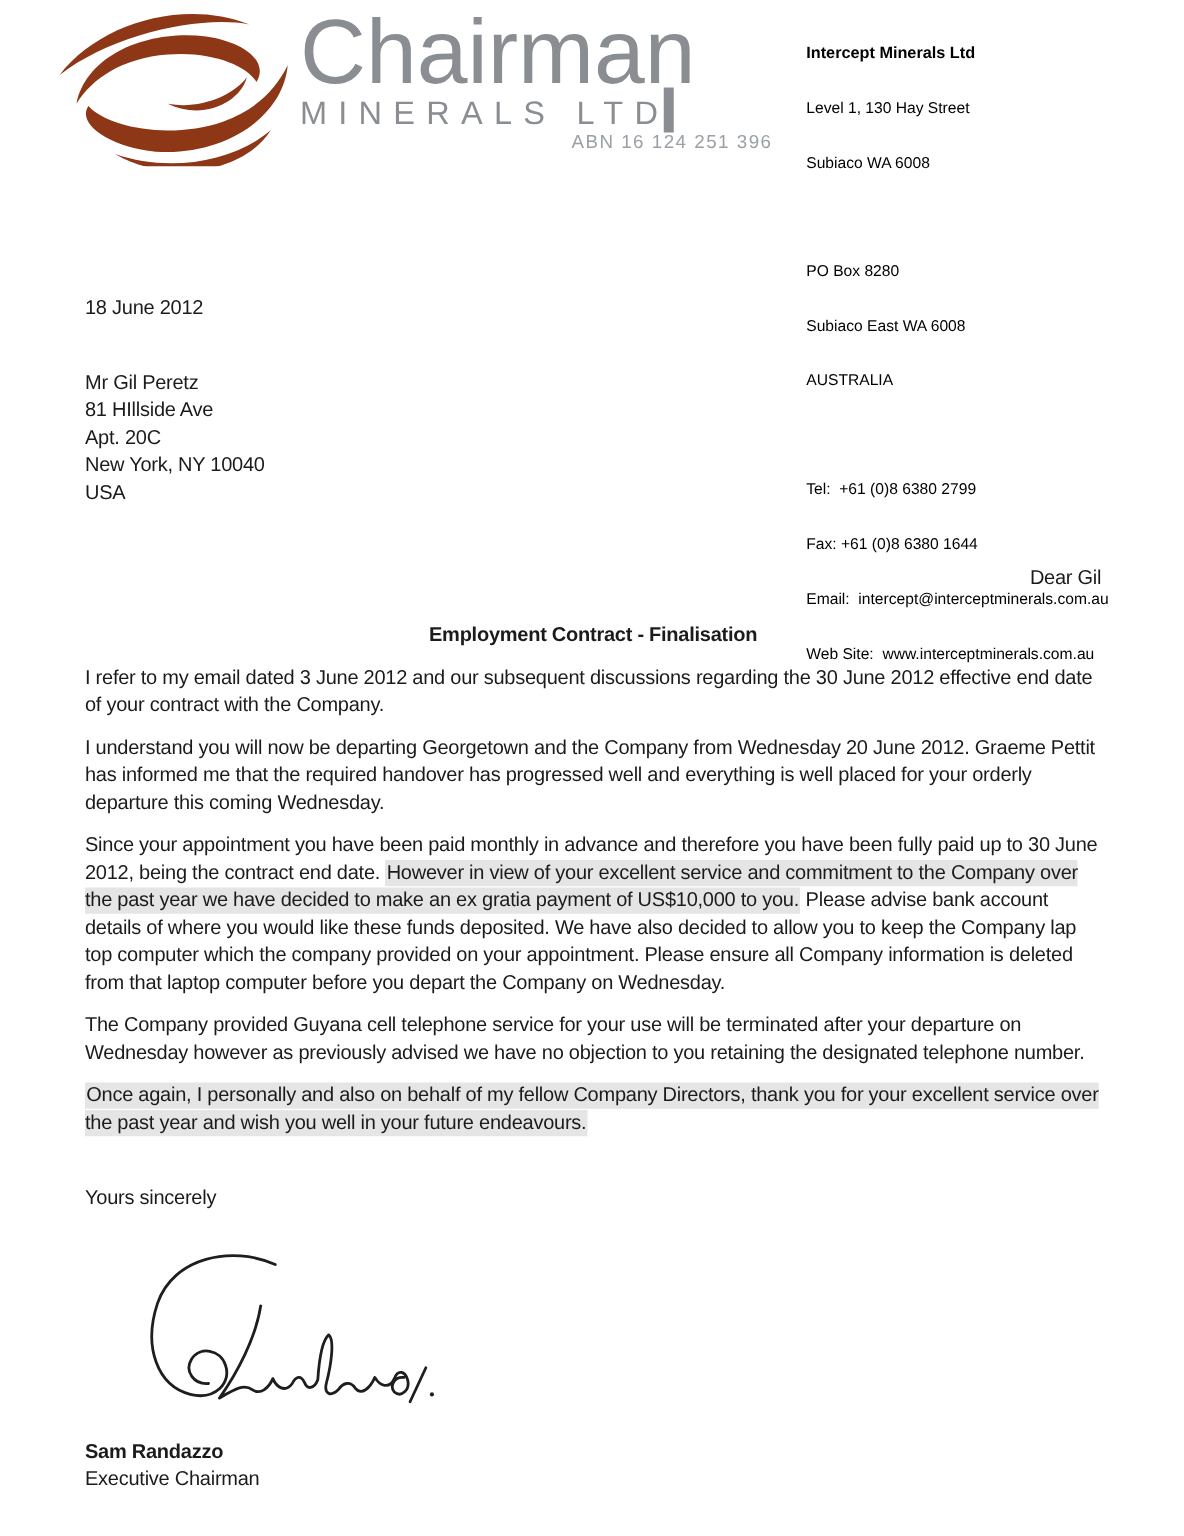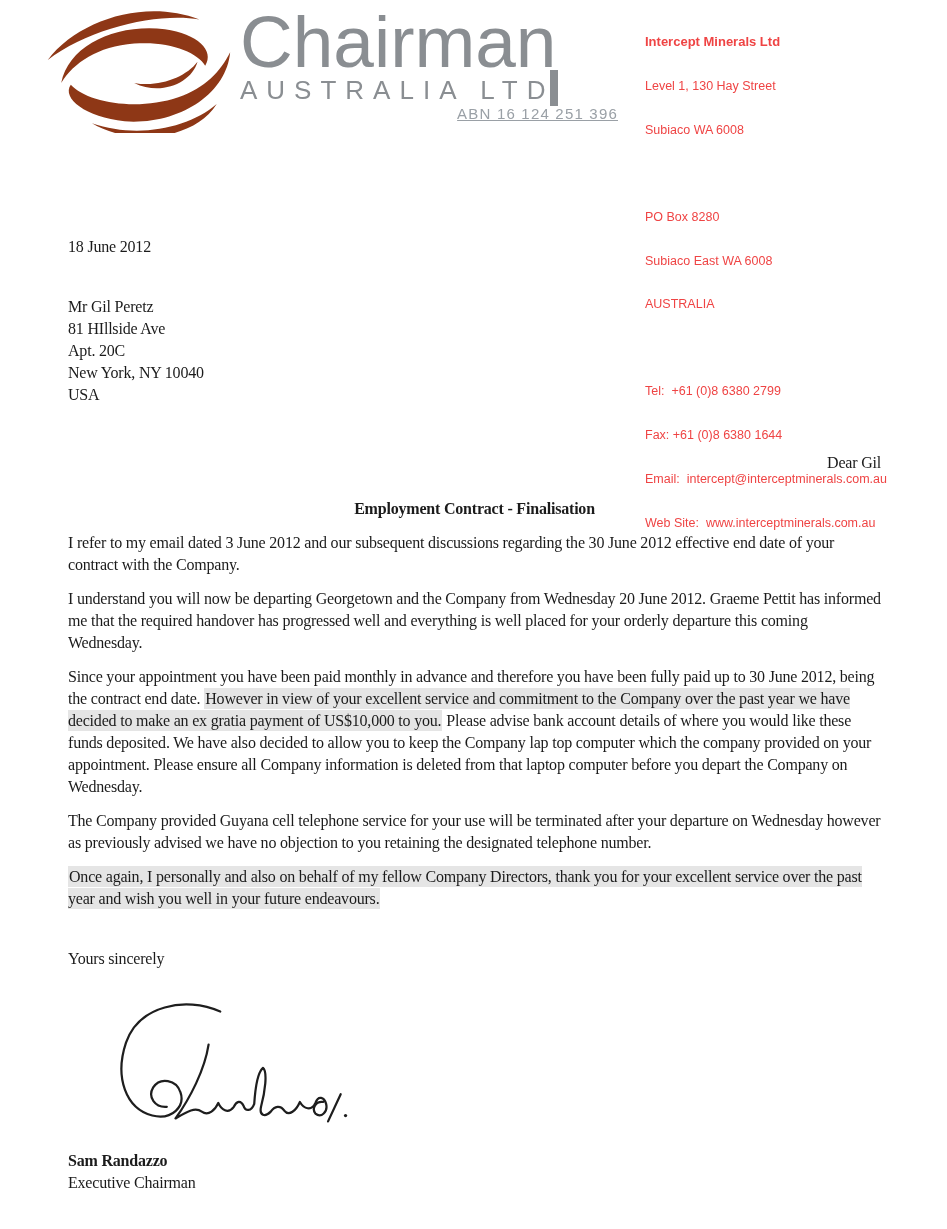--- a/index.html
+++ b/index.html
@@ -40,33 +40,32 @@
     vertical-align: -7px;
     margin-left: -4px;
   }
   .wm-abn {
     margin-top: -1px;
     text-align: right;
     font-size: 15px;
     color: #9aa0a6;
     letter-spacing: 1.2px;
     white-space: nowrap;
-    text-decoration: underline;
   }
   .contact {
     position: absolute; left: 645px; top: 6px; width: 290px;
     font-size: 12.5px; line-height: 14.6px;
     white-space: pre-wrap;
-    color: #ef4444;
+    color: #000000;
   }
   .contact .c-bold { font-weight: bold; font-size: 13px; }
   .contact .gap { height: 14px; }
 
   
-  .letter { padding: 46px 66px 0 68px; font-size: 16px; line-height: 22px; letter-spacing: -0.2px; font-family: Liberation Serif, serif; }
+  .letter { padding: 46px 66px 0 68px; font-size: 16px; line-height: 22px; letter-spacing: -0.2px; }
   .letter p { margin: 0; }
   .date { margin: 0; }
   .recipient { margin-top: 38px; }
   .salutation { margin-top: 46px !important; text-align: right; }
   .subject { margin-top: 24px !important; text-align: center; font-weight: bold; }
   .para-1 { margin-top: 20px !important; }
   .para { margin-top: 12px !important; max-width: 818px; }
   mark { background: #e5e5e5; color: inherit; padding: 2px 1px; }
   .closing { margin-top: 38px !important; }
   .signature-wrap { margin-top: 28px; margin-left: 4px; }
@@ -85,21 +84,21 @@
         <path d="M6 56 C38 14 108 -8 164 14 C124 6 50 22 6 56 Z"></path>
         <path d="M20 80 C28 40 78 18 128 24 C162 29 180 46 170 62 C162 48 132 36 96 39 C58 42 33 59 20 80 Z"></path>
         <path d="M96 80 C122 85 150 74 162 58 C156 80 124 94 96 80 Z"></path>
         <path d="M196 48 C192 92 142 124 86 120 C46 116 20 96 30 82 C46 100 98 110 142 95 C170 85 186 68 196 48 Z"></path>
         <path d="M52 122 C98 138 152 128 182 102 C158 140 92 146 52 122 Z"></path>
       </g>
     </svg>
 
     <div class="wordmark">
       <div class="wm-name">Chairman</div>
-      <div class="wm-sub"><span>AUSTRALIA LTD</span><span class="wm-bar"></span></div>
+      <div class="wm-sub"><span>MINERALS LTD</span><span class="wm-bar"></span></div>
       <div class="wm-abn">ABN 16 124 251 396</div>
     </div>
 
     <div class="contact">
       <div class="c-bold">Intercept Minerals Ltd</div>
       <div>Level 1, 130 Hay Street</div>
       <div>Subiaco WA 6008</div>
       <div class="gap"></div>
       <div>PO Box 8280</div>
       <div>Subiaco East WA 6008</div>

